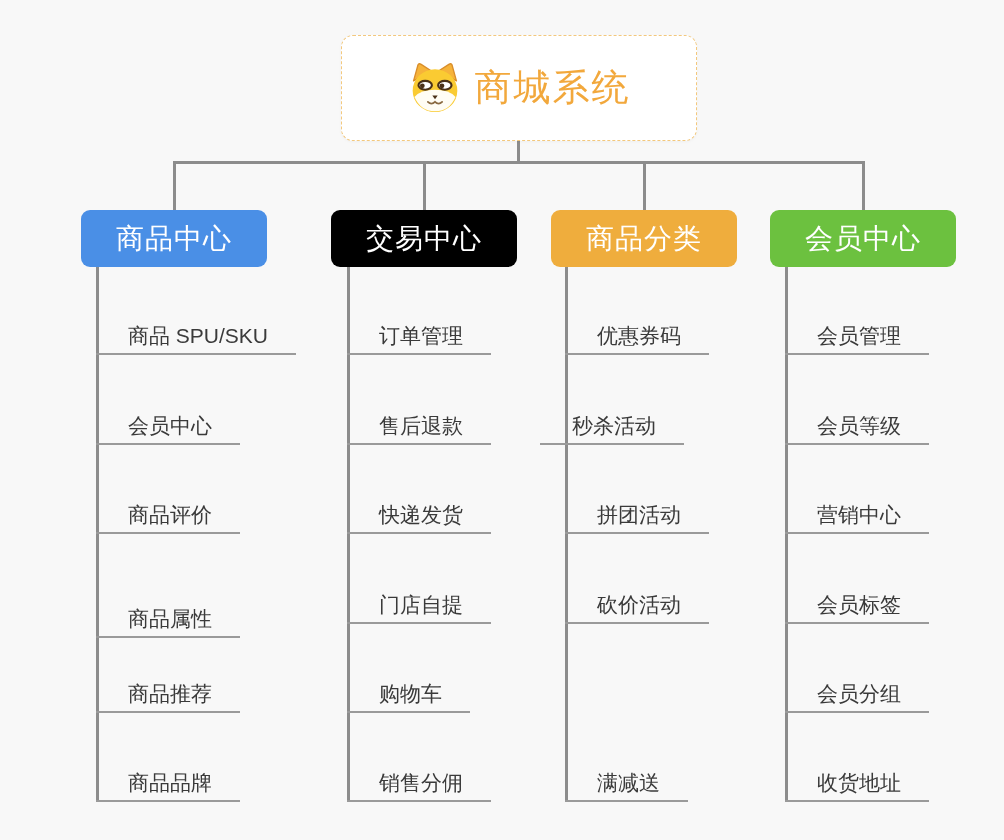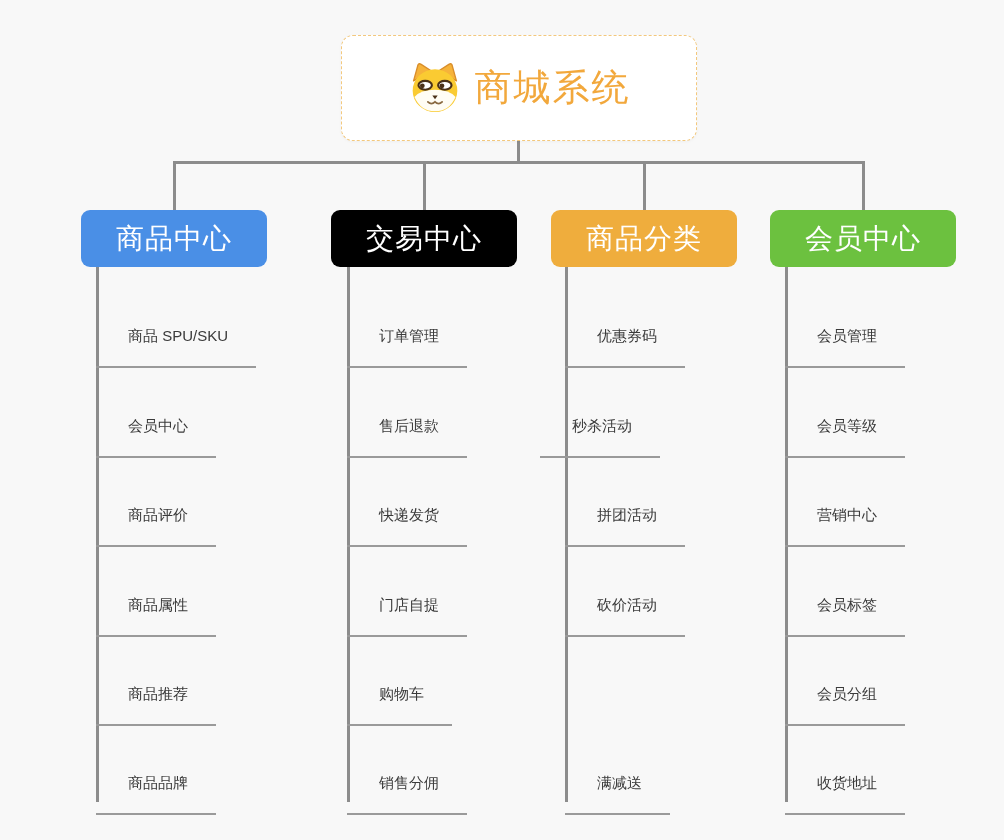--- a/index.html
+++ b/index.html
@@ -48,23 +48,23 @@
     top:210px;width:186px;height:57px;
     border-radius:9px;
     color:var(--node-text);
     font-size:28px;
     letter-spacing:1px;
     display:flex;align-items:center;justify-content:center;
     white-space:nowrap;
   }
   .item{
     position:absolute;
-    padding:0 28px 20px 32px;
+    padding:0 28px 7px 32px;
     border-bottom:2px solid var(--underline);
-    font-size:15px;
+    font-size:21px;
     line-height:21px;
     color:var(--item-text);
     white-space:nowrap;
   }
 </style>
 </head>
 <body>
 
 <div class="canvas">
 
@@ -99,21 +99,21 @@
   <div class="head" style="left: 746px; background-color: rgb(108, 193, 63);">会员中心</div>
 
   <div class="spine" style="left:72px;top:267px;height:535px"></div>
   <div class="spine" style="left:323px;top:267px;height:535px"></div>
   <div class="spine" style="left:541px;top:267px;height:535px"></div>
   <div class="spine" style="left:761px;top:267px;height:535px"></div>
 
   <div class="item" style="left:72px;top:325px">商品 SPU/SKU</div>
   <div class="item" style="left:72px;top:415px">会员中心</div>
   <div class="item" style="left:72px;top:504px">商品评价</div>
-  <div class="item" style="left:72px;top:594px">商品属性</div>
+  <div class="item" style="left:72px;top:608px">商品属性</div>
   <div class="item" style="left:72px;top:683px">商品推荐</div>
   <div class="item" style="left:72px;top:772px">商品品牌</div>
 
   <div class="item" style="left:323px;top:325px">订单管理</div>
   <div class="item" style="left:323px;top:415px">售后退款</div>
   <div class="item" style="left:323px;top:504px">快递发货</div>
   <div class="item" style="left:323px;top:594px">门店自提</div>
   <div class="item" style="left:323px;top:683px">购物车</div>
   <div class="item" style="left:323px;top:772px">销售分佣</div>
 

